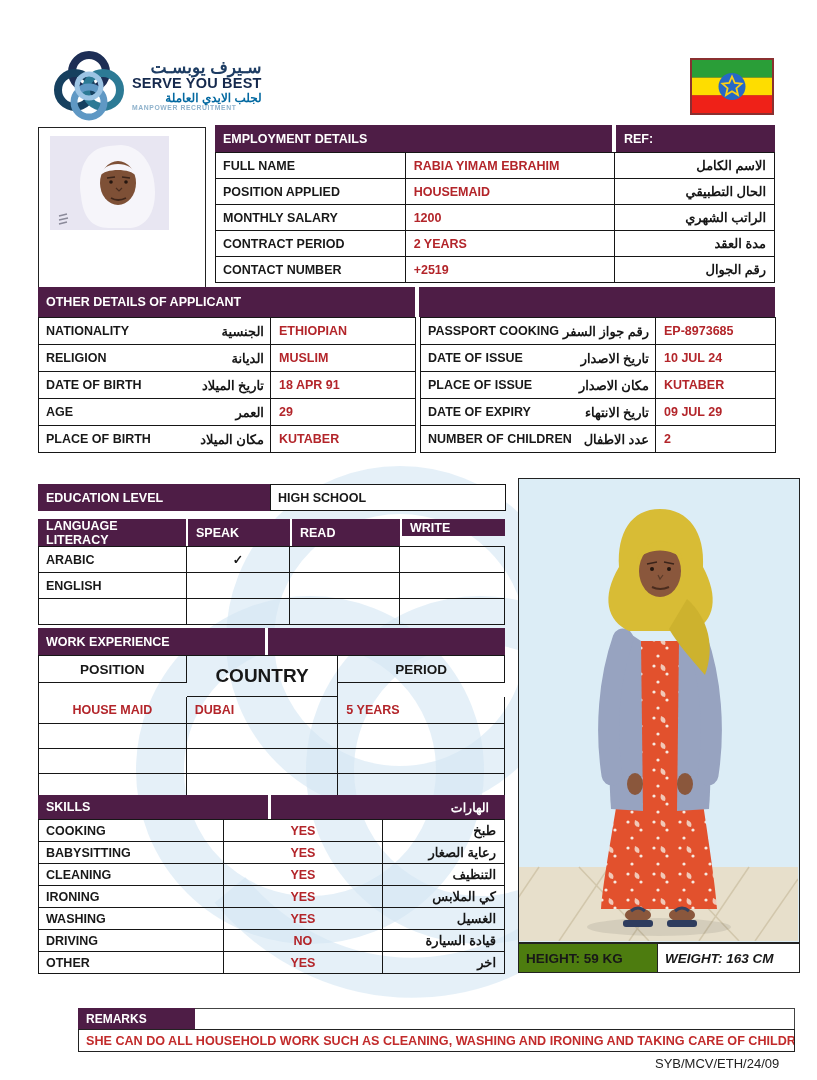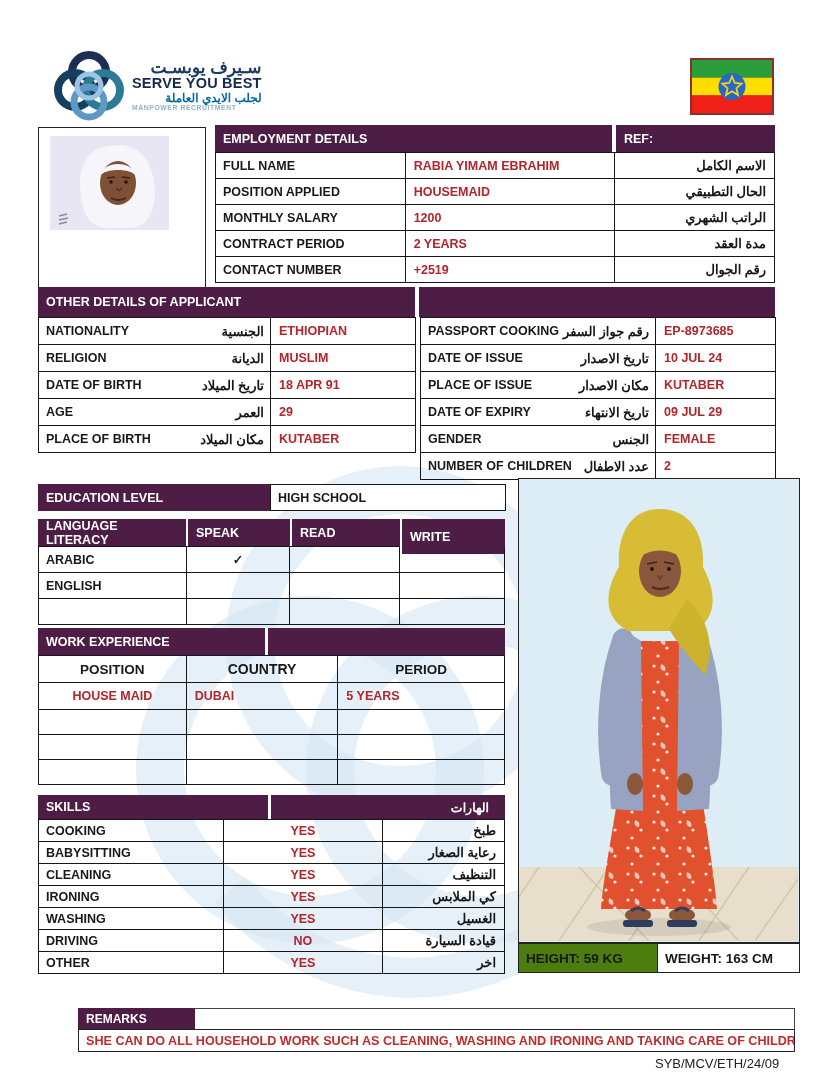--- a/index.html
+++ b/index.html
@@ -185,45 +185,38 @@
     </div>
     <div class="row">
       <div class="c" style="width:235px;height:27px;justify-content:space-between;">
         <span class="lab">DATE OF EXPIRY</span>
         <span class="ar" style="padding-right:6px;">تاريخ الانتهاء</span>
       </div>
       <div class="c val" style="width:120px;height:27px;">09 JUL  29</div>
     </div>
     <div class="row">
       <div class="c" style="width:235px;height:27px;justify-content:space-between;">
-        <span class="lab">GENDER</span>
-        <span class="ar" style="padding-right:6px;">الجنس</span>
-      </div>
-      <div class="c val" style="width:120px;height:27px;">FEMALE</div>
-    </div>
-    <div class="row">
-      <div class="c" style="width:235px;height:27px;justify-content:space-between;">
         <span class="lab">NUMBER OF CHILDREN</span>
         <span class="ar" style="padding-right:6px;">عدد الاطفال</span>
       </div>
       <div class="c val" style="width:120px;height:27px;">2</div>
     </div>
   </div>
 
   <div class="z1 abs" style="left:38px;top:484px;display:flex;">
     <div class="phdr" style="width:232px;height:27px;">EDUCATION LEVEL</div>
     <div class="c lab" style="width:236px;height:27px;border:1.4px solid #161616;background:#fff;">HIGH   SCHOOL</div>
   </div>
 
   <div class="z1 abs" style="left:38px;top:519px;width:467px;">
     <div class="row" style="height:27px;">
       <div class="phdr" style="width:148px;height:27px;">LANGUAGE LITERACY</div>
       <div class="phdr" style="width:104px;height:27px;border-left:2px solid #fff;box-sizing:border-box;">SPEAK</div>
       <div class="phdr" style="width:110px;height:27px;border-left:2px solid #fff;box-sizing:border-box;">READ</div>
-      <div class="phdr" style="width:105px;height:35px;border-left:2px solid #fff;box-sizing:border-box;">WRITE</div>
+      <div class="phdr" style="width:105px;height:17px;border-left:2px solid #fff;box-sizing:border-box;">WRITE</div>
     </div>
     <div class="tbl">
       <div class="row">
         <div class="c lab" style="width:148px;height:26px;">ARABIC</div>
         <div class="c center" style="width:104px;height:26px;font-weight:700;">✓</div>
         <div class="c center" style="width:110px;height:26px;"></div>
         <div class="c center" style="width:105px;height:26px;"></div>
       </div>
       <div class="row">
         <div class="c lab" style="width:148px;height:26px;">ENGLISH</div>
@@ -241,21 +234,21 @@
   </div>
 
   <div class="z1 abs" style="left:38px;top:628px;width:467px;">
     <div class="phdr" style="width:467px;height:27px;position:relative;">
       <span>WORK EXPERIENCE</span>
       <div style="position:absolute;left:227px;top:0;width:3px;height:27px;background:#fff;"></div>
     </div>
     <div class="tbl">
       <div class="row">
         <div class="c lab center" style="width:148px;height:27px;font-size:13.5px;">POSITION</div>
-        <div class="c lab center" style="width:152px;height:27px;font-size:14px;">COUNTRY</div>
+        <div class="c lab center" style="width:152px;height:41px;font-size:19px;">COUNTRY</div>
         <div class="c lab center" style="width:167px;height:27px;font-size:13.5px;">PERIOD</div>
       </div>
       <div class="row">
         <div class="c val center" style="width:148px;height:27px;">HOUSE MAID</div>
         <div class="c val" style="width:152px;height:27px;">DUBAI</div>
         <div class="c val" style="width:167px;height:27px;">5  YEARS</div>
       </div>
       <div class="row">
         <div class="c" style="width:148px;height:25px;"></div>
         <div class="c" style="width:152px;height:25px;"></div>
@@ -370,21 +363,21 @@
       <ellipse cx="119" cy="436" rx="13" ry="7" fill="#8a573c"></ellipse>
       <ellipse cx="163" cy="436" rx="13" ry="7" fill="#8a573c"></ellipse>
       <path d="M112,432 q7,-6 14,0" stroke="#33415f" stroke-width="3" fill="none"></path>
       <path d="M156,432 q7,-6 14,0" stroke="#33415f" stroke-width="3" fill="none"></path>
       <rect x="104" y="441" width="30" height="7" rx="3" fill="#2e3c5e"></rect>
       <rect x="148" y="441" width="30" height="7" rx="3" fill="#2e3c5e"></rect>
     </svg>
   </div>
   <div class="z1 abs" style="left:518px;top:943px;display:flex;">
     <div class="c lab" style="width:140px;height:30px;border:1.6px solid #222;background:#4d7c0f;font-size:13.5px;">HEIGHT: 59 KG</div>
-    <div class="c lab" style="width:142px;height:30px;border:1.6px solid #222;border-left:none;background:#fff;font-size:13.5px;">WEIGHT: 163 CM</div>
+    <div class="c lab" style="width:142px;height:30px;border:1.6px solid #222;border-left:none;background:#fff;font-size:13.5px;font-style:italic;">WEIGHT: 163 CM</div>
   </div>
 
   <div class="z1 abs" style="left:78px;top:1008px;width:717px;">
     <div class="row" style="height:21px;">
       <div class="phdr" style="width:117px;height:21px;font-size:12px;">REMARKS</div>
       <div style="flex:1;height:21px;border-top:1.2px solid #444;border-right:1.2px solid #444;box-sizing:border-box;"></div>
     </div>
     <div class="c" style="width:717px;height:23px;border:1.4px solid #222;font-weight:700;color:#c22b2b;font-size:12.6px;padding-left:7px;">SHE CAN DO ALL HOUSEHOLD WORK SUCH AS CLEANING, WASHING AND IRONING AND TAKING CARE OF CHILDREN.</div>
   </div>
 

